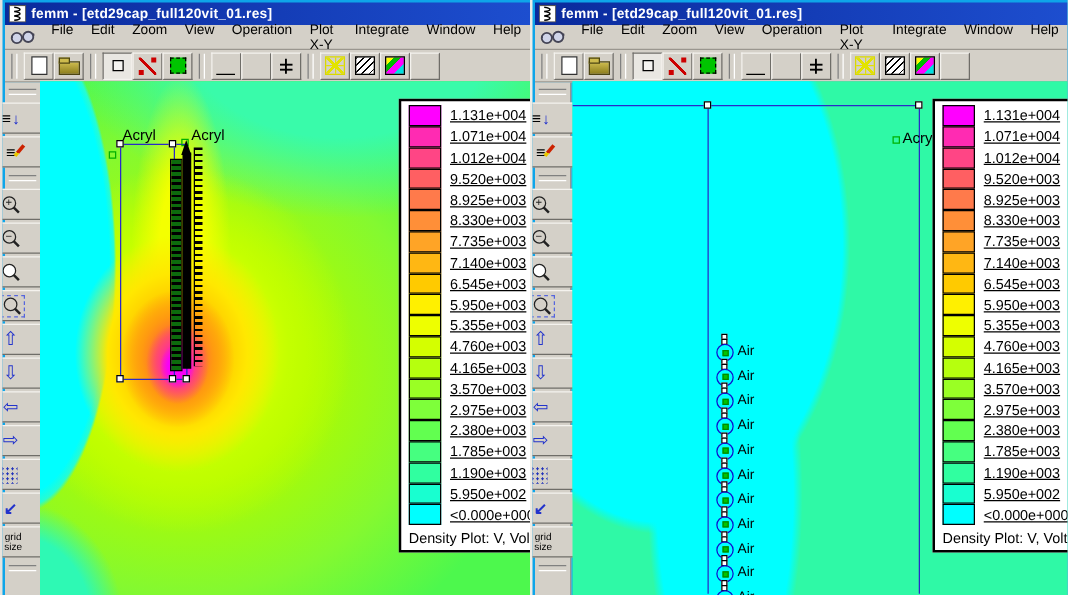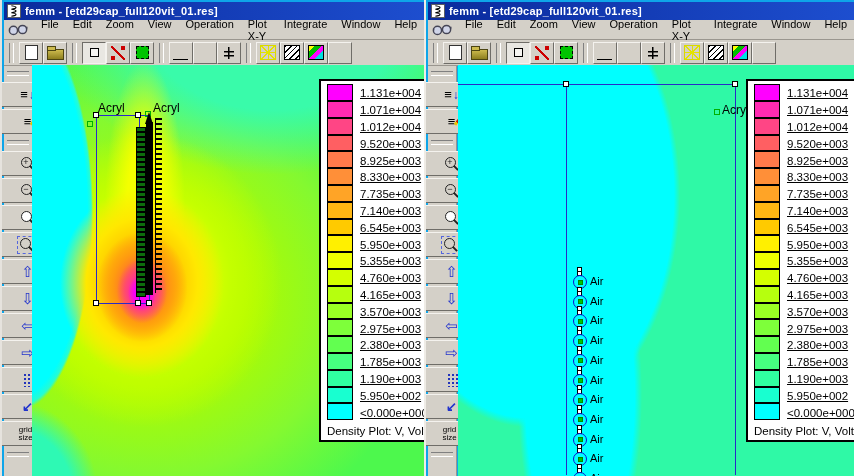--- a/index.html
+++ b/index.html
@@ -22,21 +22,21 @@
   .toolbar{position:absolute;left:2px;right:0;top:40px;height:25px;display:flex;align-items:center;
     border-bottom:1px solid #9a968f;background:#d4d0c8;}
   .tb-sep{width:3px;height:20px;margin:0 5px;border-left:1px solid #808080;border-right:1px solid #fff;}
   .tb-btn{width:24px;height:22px;margin:0;padding:0;background:#d4d0c8;position:relative;
     border:1px solid;border-color:#f4f2ee #6f6d68 #6f6d68 #f4f2ee;display:flex;align-items:center;justify-content:center;}
   .tb-btn.pressed{border-color:#6f6d68 #f4f2ee #f4f2ee #6f6d68;background:#e9e7e2;}
   
   .sidebar{position:absolute;left:2px;top:66px;bottom:0;width:28px;background:#d4d0c8;
     border-right:1px solid #9a968f;display:flex;flex-direction:column;align-items:center;}
   .side-btn{width:39px;height:25px;margin:1px 0;padding:0;background:#d4d0c8;position:relative;
-    border:1px solid;border-color:#f4f2ee #6f6d68 #6f6d68 #f4f2ee;display:flex;align-items:center;justify-content:flex-end;}
+    border:1px solid;border-color:#f4f2ee #6f6d68 #6f6d68 #f4f2ee;display:flex;align-items:center;justify-content:flex-start;}
   .side-sep{width:22px;height:3px;margin:5px 0;border-top:1px solid #808080;border-bottom:1px solid #fff;}
   
   .icon{display:inline-flex;align-items:center;justify-content:center;position:relative;
     width:18px;height:16px;font-size:13px;line-height:16px;color:#000;}
   .icon-new-doc{width:11px;height:13px;background:#fff;border:1px solid #333;}
   .icon-open-folder{width:15px;height:9px;background:linear-gradient(#cdbb4e,#8d7f1e);border:1px solid #4c4512;margin-top:4px;}
   .icon-open-folder::before{content:"";position:absolute;left:-1px;top:-4px;width:7px;height:3px;
     background:#cdbb4e;border:1px solid #4c4512;}
   .icon-point-mode{width:7px;height:7px;border:1px solid #000;background:#f5f4f1;}
   .icon-line-mode{width:14px;height:14px;

